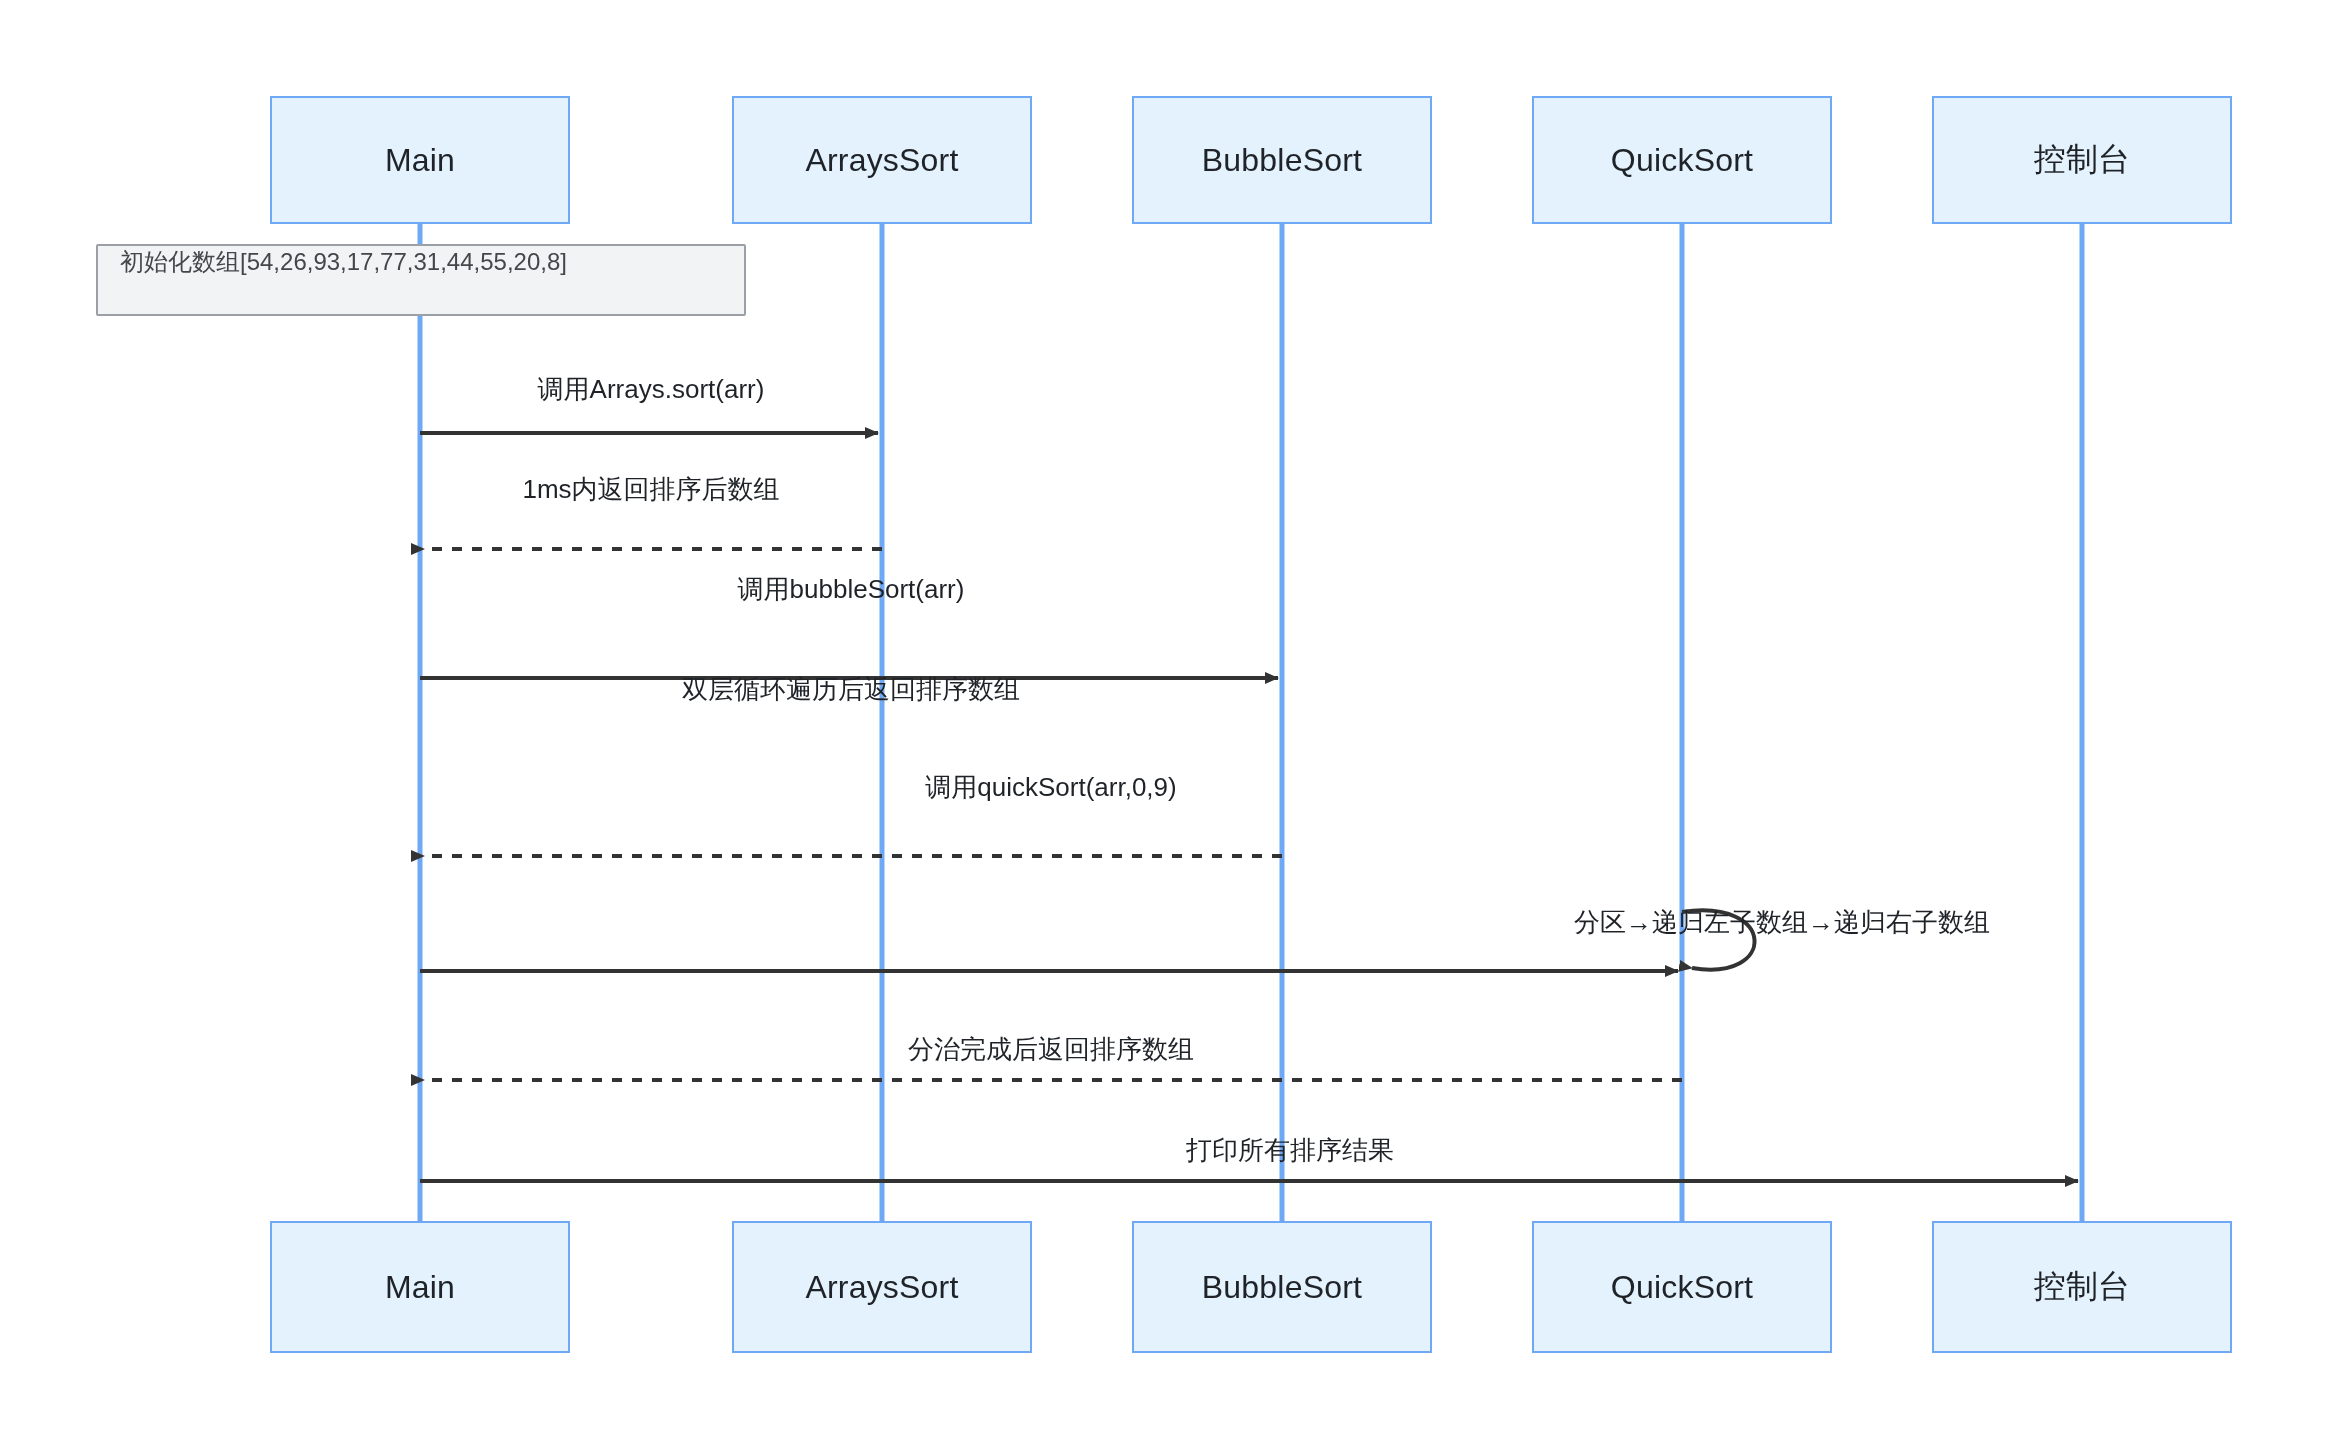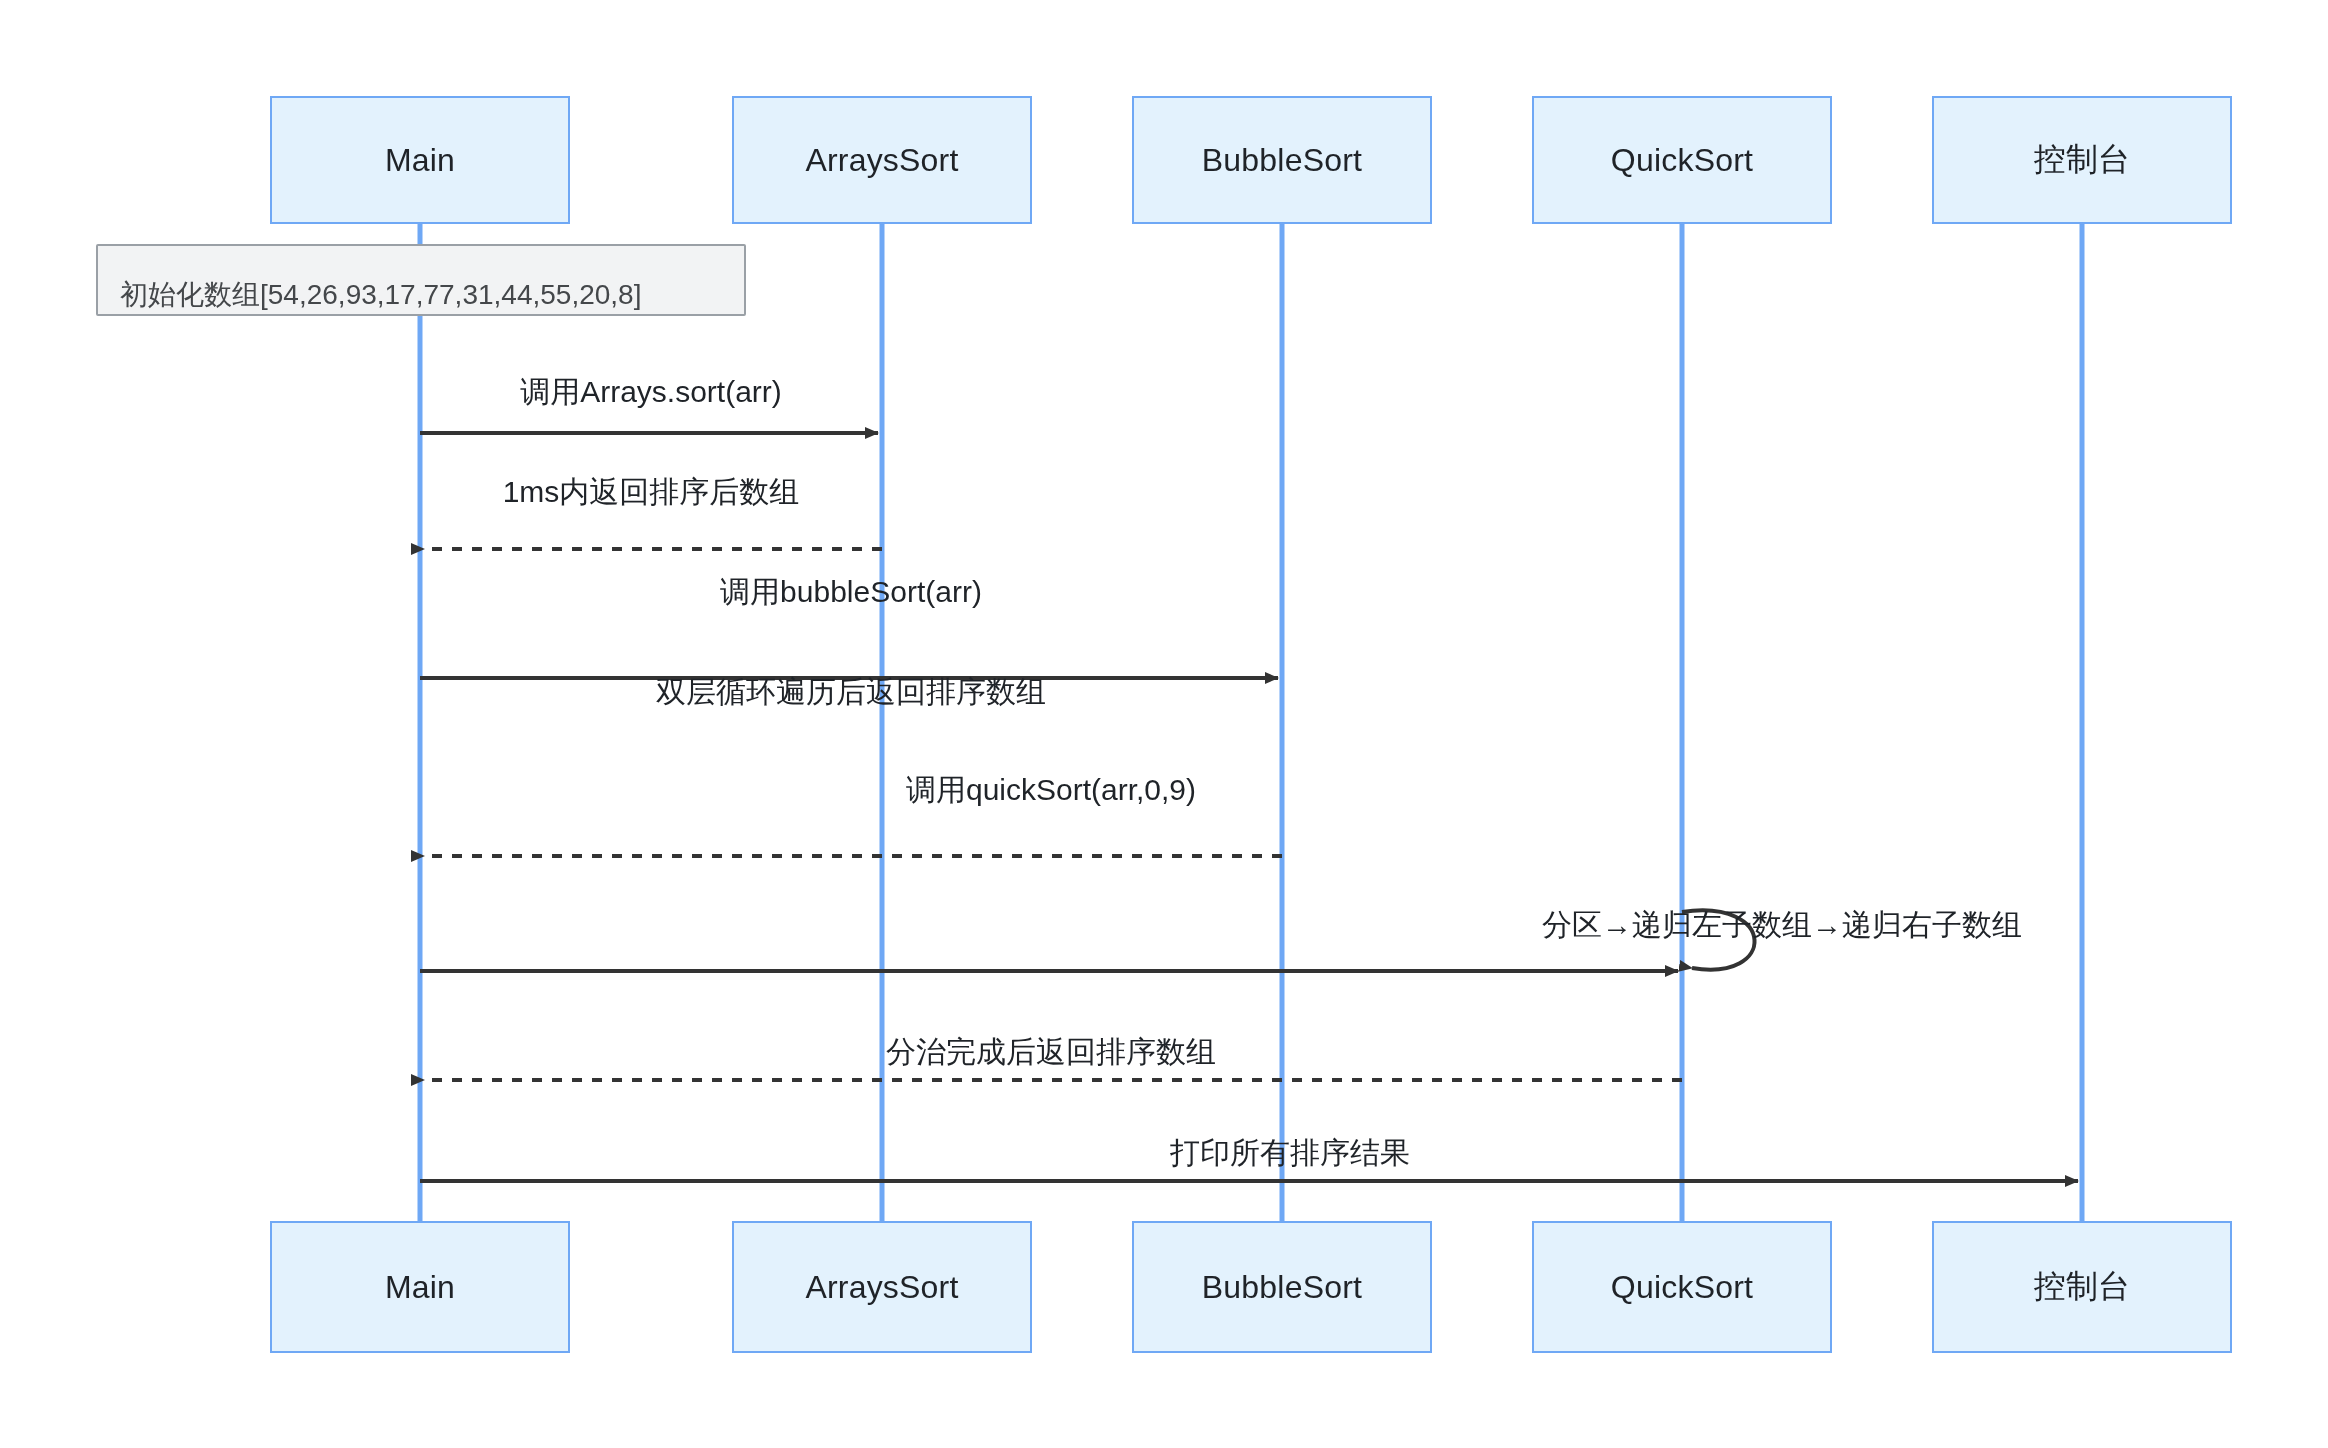--- a/index.html
+++ b/index.html
@@ -35,30 +35,30 @@
     font-size: 32px;
     letter-spacing: 0.2px;
   }
   .note-box {
     position: absolute;
     box-sizing: border-box;
     background: #f2f3f4;
     border: 2px solid #9aa0a6;
     border-radius: 2px;
     display: flex;
-    align-items: flex-end;
+    align-items: flex-start;
     color: #44474a;
-    font-size: 28px;
+    font-size: 24px;
     padding-left: 22px;
   }
   .msg-label {
     position: absolute;
     transform: translateX(-50%);
     color: #1f2328;
-    font-size: 30px;
+    font-size: 26px;
     white-space: nowrap;
     text-align: center;
   }
 </style>
 </head>
 <body>
 
 <div id="canvas">
 
   <svg class="layer" viewBox="0 0 2328 1448" xmlns="http://www.w3.org/2000/svg">

